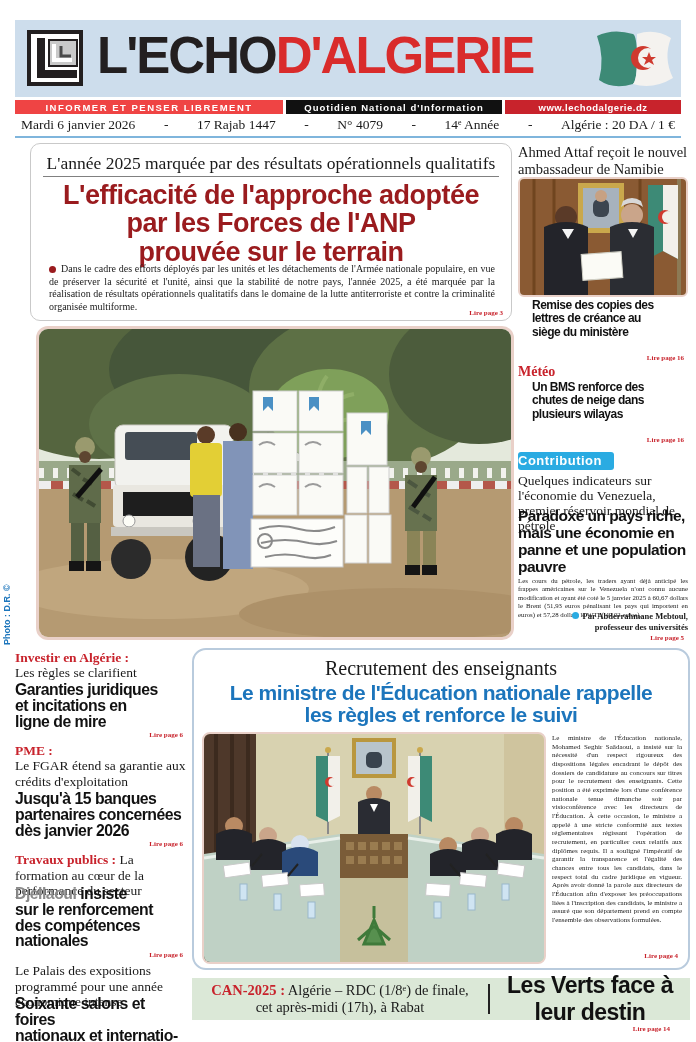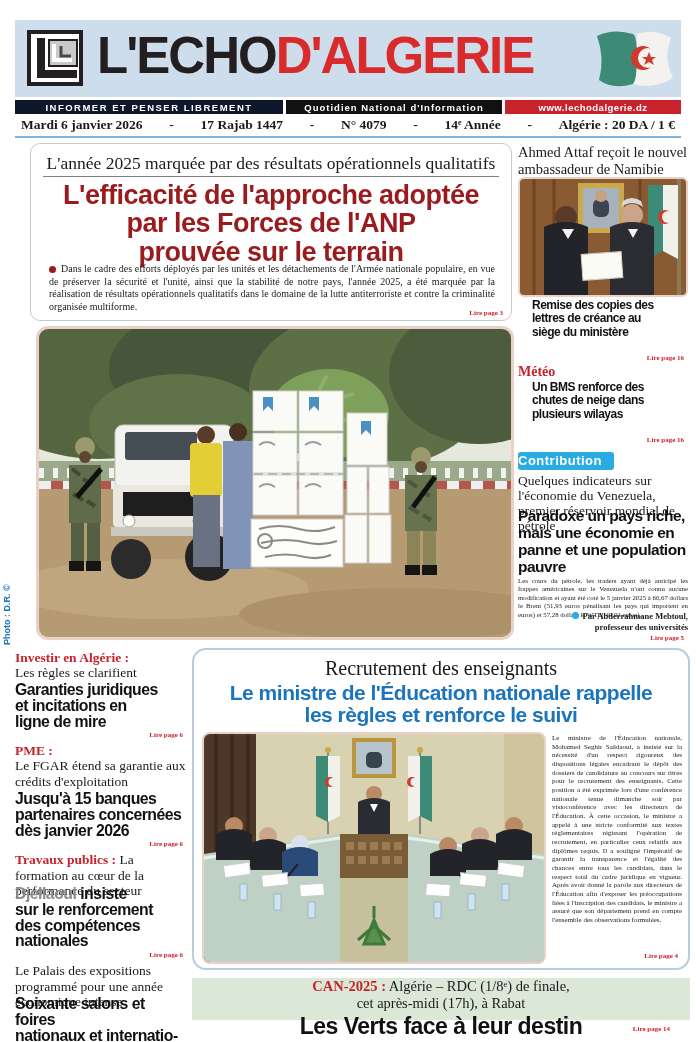--- a/index.html
+++ b/index.html
@@ -9,21 +9,21 @@
   .hl{font-family:"Liberation Sans", sans-serif;font-weight:bold;letter-spacing:-0.5px;color:#111;}
   .lire{font-family:"Liberation Serif", serif;font-weight:bold;color:#c8232c;font-size:7px;text-align:right;}
   
   .masthead{left:15px;top:20px;width:666px;height:77px;background:#cdddec;text-align:right;}
   .mast-title{left:82px;top:6px;font-family:"Liberation Sans", sans-serif;font-weight:bold;
               font-size:51px;letter-spacing:-2px;color:#231f20;white-space:nowrap;}
   .mast-title .t-red{color:#d92b2b;}
   .bar{top:100px;height:14px;color:#fff;font-family:"Liberation Sans", sans-serif;font-weight:bold;
        font-size:9.5px;display:flex;align-items:center;justify-content:center;letter-spacing:1.5px;}
   .dateline{left:15px;top:116px;width:666px;height:18px;display:flex;justify-content:space-between;
-            align-items:center;font-size:13.5px;padding:0 6px;box-sizing:border-box;font-weight:bold;}
+            align-items:center;font-size:13.5px;padding:0 6px;box-sizing:border-box;}
   .bluerule{left:15px;top:136px;width:666px;height:2px;background:#7fb5dc;}
   
   .leadbox{left:30px;top:143px;width:482px;height:178px;border:1px solid #c9c9c9;border-radius:10px;
            text-align:center;box-sizing:border-box;}
   .lead-kicker{display:inline-block;margin-top:9px;font-size:17.5px;border-bottom:1px solid #808080;
                padding:0 4px 2px 4px;}
   .lead-headline{font-size:27px;line-height:1.05;color:#9a1b1e;margin-top:4px;}
   .standfirst{position:absolute;left:18px;top:119px;width:446px;font-size:10px;line-height:1.25;
               text-align:justify;}
   .bullet-dot{display:inline-block;width:7px;height:7px;border-radius:50%;background:#9a1b1e;
@@ -53,21 +53,21 @@
   
   .edubox{left:192px;top:648px;width:498px;height:322px;border:2px solid #b9cbdd;border-radius:14px;
           box-sizing:border-box;}
   .edu-kicker{text-align:center;font-size:20px;margin-top:7px;}
   .edu-headline{text-align:center;font-family:"Liberation Sans", sans-serif;font-weight:bold;
                 font-size:21px;letter-spacing:-0.5px;line-height:1.05;color:#1c75bc;margin-top:2px;}
   .edu-body{position:absolute;left:358px;top:84px;width:130px;font-size:7px;line-height:1.24;
             text-align:justify;}
   
   .canstrip{left:192px;top:978px;width:498px;height:42px;background:#dbe8d7;display:flex;
-            align-items:center;flex-direction:column;}
+            align-items:center;}
   .can-left{width:296px;text-align:center;font-size:14.5px;line-height:1.2;}
   .can-divider{width:2px;height:30px;background:#222;}
   .can-headline{flex:1;text-align:center;font-family:"Liberation Sans", sans-serif;font-weight:bold;
                 font-size:23px;letter-spacing:-0.5px;color:#111;}
 </style>
 </head>
 <body>
 
 <div class="abs masthead">
   <svg class="abs" style="left:12px;top:10px" width="64" height="58" viewBox="0 0 64 58">
@@ -80,21 +80,21 @@
   <div class="abs mast-title"><span>L'ECHO</span><span class="t-red">D'ALGERIE</span></div>
   <svg class="abs" style="left:578px;top:8px" width="86" height="62" viewBox="0 0 86 62">
     <path d="M4 8 Q20 0 40 6 Q44 8 44 30 Q44 52 40 56 Q20 62 6 52 Q12 30 4 8 Z" fill="#3d8a76"></path>
     <path d="M44 6 Q62 0 78 10 Q70 30 80 50 Q60 62 40 56 Q44 52 44 30 Z" fill="#f4f2ef"></path>
     <circle cx="50" cy="30" r="12" fill="#cf3a2f"></circle>
     <circle cx="55" cy="30" r="10" fill="#f4f2ef"></circle>
     <path d="M56 24 L58 29 L63 29 L59 32 L61 37 L56 34 L51 37 L53 32 L49 29 L54 29 Z" fill="#cf3a2f"></path>
   </svg>
 </div>
 
-<div class="abs bar" style="left:15px;width:268px;background:#0f172a">
+<div class="abs bar" style="left:15px;width:268px;background:#ef4444">
     <span>INFORMER ET PENSER LIBREMENT</span>
   </div>
 <div class="abs bar" style="left:286px;width:216px;background:#111111;letter-spacing:1px">
     <span>Quotidien National d'Information</span>
   </div>
 <div class="abs bar" style="left:505px;width:176px;background:#c8232c;letter-spacing:0.5px">
     <span>www.lechodalgerie.dz</span>
   </div>
 
 <div class="abs dateline">

